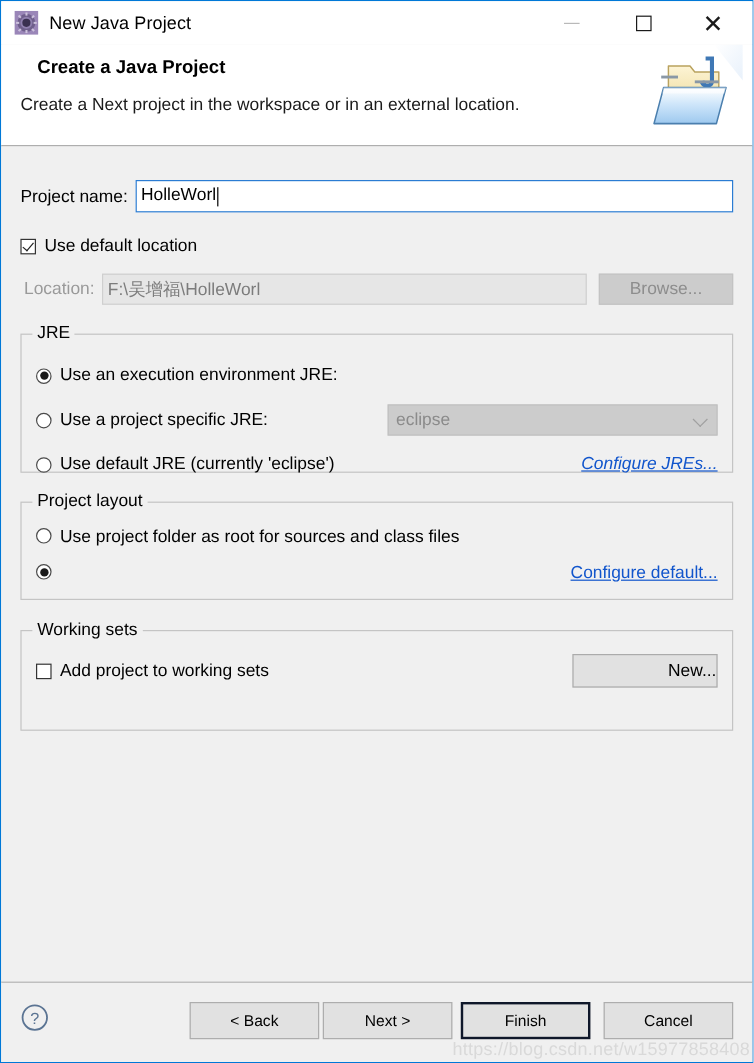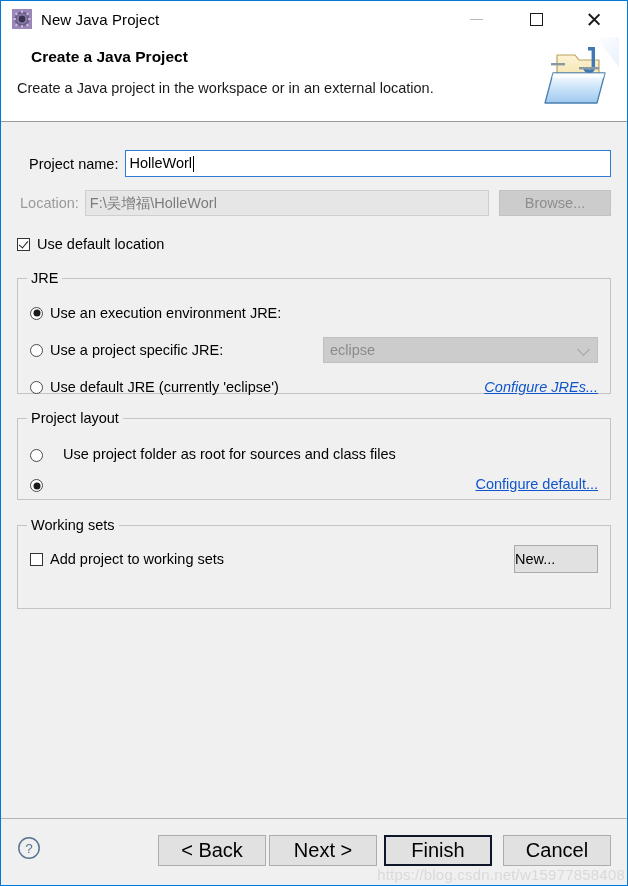--- a/index.html
+++ b/index.html
@@ -131,21 +131,20 @@
 
   .row {
     display: flex;
     align-items: center;
   }
 
   
   #project-name-row {
     margin-top: 28px;
     height: 27px;
-    margin-left: 12px;
   }
   #project-name-label {
     font-size: 14.5px;
     color: #000;
     white-space: nowrap;
     margin-right: 7px;
   }
   #project-name-input-wrap {
     flex: 1 1 auto;
     height: 27px;
@@ -351,51 +350,50 @@
     color: #1155cc;
     text-decoration: underline;
     font-size: 14.5px;
     white-space: nowrap;
   }
   #configure-jres-link { margin-left: auto; font-style: italic; }
   #configure-default-link { margin-left: auto; }
 
   .layout-row {
     display: flex;
-    align-items: flex-end;
+    align-items: flex-start;
     height: 22px;
-    gap: 13px;
   }
   #layout-row-1 { margin-top: 21px; }
   #layout-row-2 { margin-top: 8px; }
 
   #ws-row-1 {
     display: flex;
     align-items: center;
     height: 28px;
     margin-top: 19px;
   }
   #ws-row-2 {
     display: flex;
     align-items: center;
     height: 26px;
     margin-top: 8px;
   }
   #ws-new-button {
-    width: 84px;
+    width: 121px;
     height: 28px;
     margin-left: auto;
     box-sizing: border-box;
     background: #e1e1e1;
     border: 1px solid #ababab;
     font-size: 14.5px;
     color: #000;
     display: flex;
     align-items: center;
-    justify-content: flex-start;
+    justify-content: flex-end;
     flex: none;
   }
   #ws-label {
     font-size: 14.5px;
     color: #9a9a9a;
     margin-right: 6px;
     white-space: nowrap;
   }
   #ws-combo {
     flex: 1 1 auto;
@@ -437,21 +435,21 @@
     display: flex;
     align-items: center;
     gap: 3px;
   }
   .footer-btn {
     width: 108px;
     height: 31px;
     box-sizing: border-box;
     background: #e1e1e1;
     border: 1px solid #adadad;
-    font-size: 20px;
+    font-size: 13px;
     color: #000;
     display: flex;
     align-items: center;
     justify-content: center;
     font-family: "Liberation Sans", sans-serif;
   }
   .footer-btn.primary {
     border: 2px solid #0f172a;
     margin-left: 4px;
     margin-right: 8px;
@@ -497,21 +495,21 @@
     <div class="win-btn" id="btn-maximize">
       <span class="win-glyph-max"></span>
     </div>
     <div class="win-btn" id="btn-close">
       <span class="win-glyph-close"></span>
     </div>
   </div>
 
   <div id="header-banner">
     <div id="header-title">Create a Java Project</div>
-    <div id="header-desc">Create a Java project in the workspace or in an external location.</div>
+    <div id="header-desc">Create a Next project in the workspace or in an external location.</div>
     <svg id="header-image" viewBox="0 0 80 76">
       <defs>
         <linearGradient id="gBack" x1="0" y1="0" x2="0" y2="1">
           <stop offset="0" stop-color="#fdf4d5"></stop>
           <stop offset="1" stop-color="#f0dfa5"></stop>
         </linearGradient>
         <linearGradient id="gFront" x1="0" y1="0" x2="0" y2="1">
           <stop offset="0" stop-color="#ffffff"></stop>
           <stop offset="0.45" stop-color="#cfe6fa"></stop>
           <stop offset="1" stop-color="#9ec9ef"></stop>
@@ -537,33 +535,33 @@
   <div id="content-body">
 
     <div class="row" id="project-name-row">
       <span id="project-name-label">Project name:</span>
       <div id="project-name-input-wrap">
         <span id="project-name-value">HolleWorl</span>
         <span id="text-caret"></span>
       </div>
     </div>
 
+    <div class="row" id="use-default-location-row">
+      <span class="cb checked"></span>
+      <span class="checkbox-label">Use default location</span>
+    </div>
+
     <div class="row" id="location-row">
       <span id="location-label">Location:</span>
       <div id="location-field">
         <span>F:\吴增福\HolleWorl</span>
       </div>
       <div id="browse-button">
         <span>Browse...</span>
       </div>
-    </div>
-
-    <div class="row" id="use-default-location-row">
-      <span class="cb checked"></span>
-      <span class="checkbox-label">Use default location</span>
     </div>
 
     <div class="groupbox" id="jre-group">
       <span class="group-legend">JRE</span>
 
       <div class="jre-row" id="jre-row-1">
         <span class="radio selected"></span>
         <span class="radio-label">Use an execution environment JRE:</span>
       </div>
 

